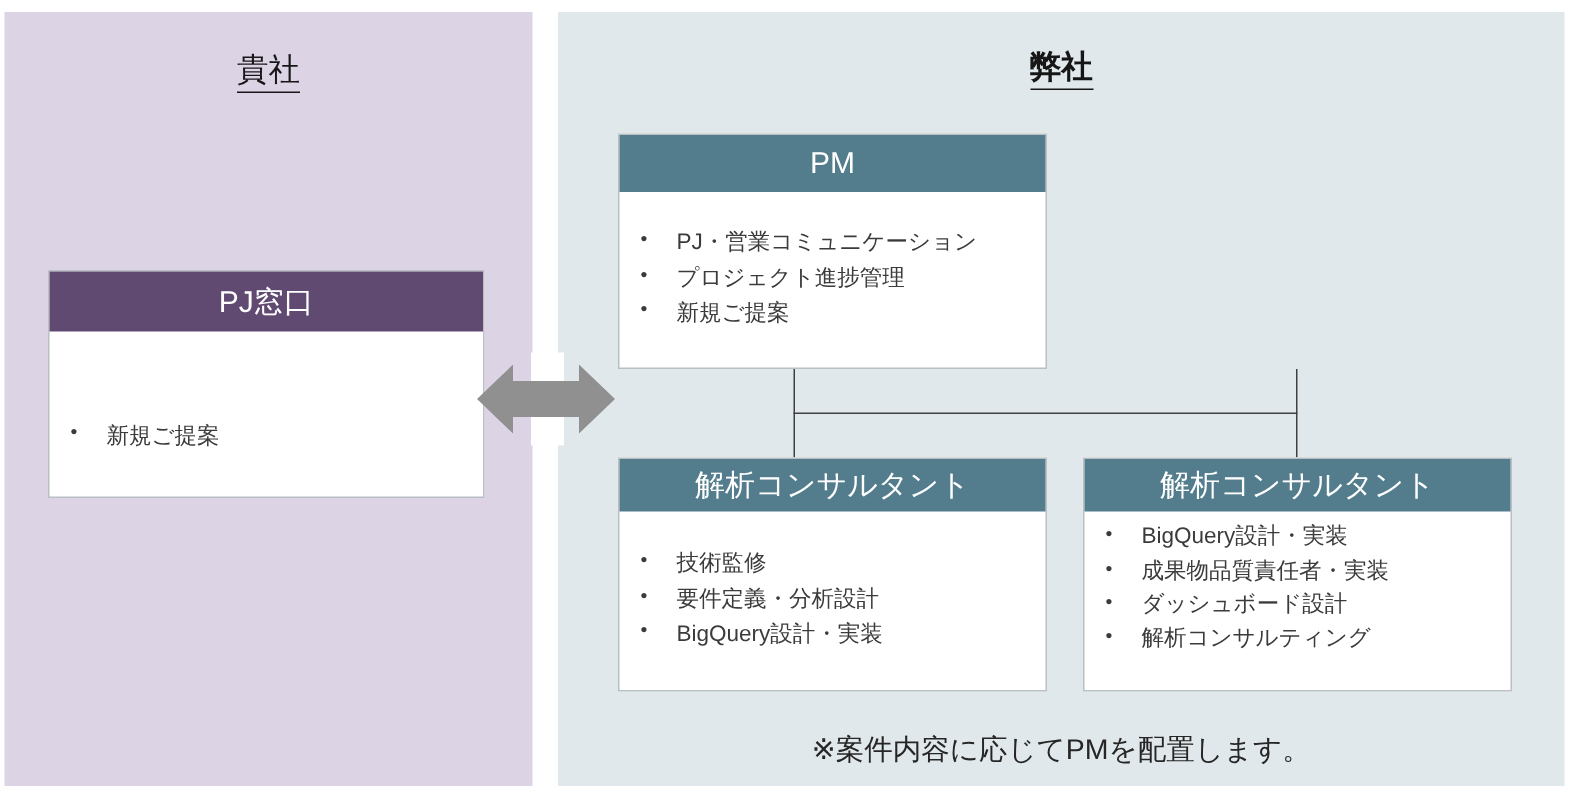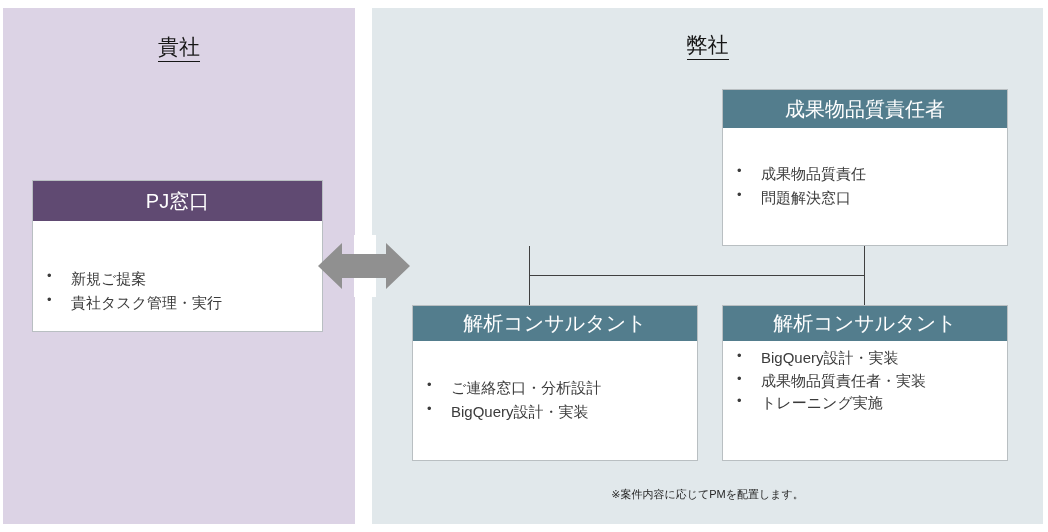--- a/index.html
+++ b/index.html
@@ -50,21 +50,21 @@
     font-size: 21px;
     line-height: 1;
     color: #161616;
     white-space: nowrap;
   }
   .panel-title > span {
     border-bottom: 1px solid #161616;
     padding-bottom: 3px;
   }
   #client-panel .panel-title { top: 28px; }
-  #vendor-panel .panel-title { top: 26px; }
+  #vendor-panel .panel-title { top: 26px; font-weight: bold; }
 
   
   .card {
     position: absolute;
     box-sizing: border-box;
     background: #ffffff;
     border: 1px solid #b9bfc2;
     display: flex;
     flex-direction: column;
   }
@@ -189,84 +189,86 @@
     top: 0;
   }
 
   
   #footnote {
     position: absolute;
     left: 372px;
     top: 487px;
     width: 671px;
     text-align: center;
-    font-size: 11px;
+    font-size: 19px;
     color: #262626;
     white-space: nowrap;
   }
 </style>
 </head>
 <body>
 
 <div id="diagram">
 
   <div class="panel" id="client-panel">
     <div class="panel-title">
       <span>貴社</span>
     </div>
   </div>
 
   <div class="card" id="card-pj-window">
     <div class="card-header">PJ窓口</div>
     <div class="card-body">
       <ul class="bullets">
         <li>新規ご提案</li>
-        <li>貴社タスク管理・実行</li>
       </ul>
     </div>
   </div>
 
   <div class="panel" id="vendor-panel">
     <div class="panel-title">
       <span>弊社</span>
     </div>
   </div>
 
   <div class="connector" id="conn-v-left"></div>
   <div class="connector" id="conn-v-right"></div>
   <div class="connector" id="conn-h"></div>
 
-
-  <div class="card teal" id="card-quality">
-    <div class="card-header">成果物品質責任者</div>
-    <div class="card-body">
-      <ul class="bullets">
-        <li>成果物品質責任</li>
-        <li>問題解決窓口</li>
-      </ul>
-    </div>
-  </div>
+  <div class="card teal" id="card-pm">
+    <div class="card-header">PM</div>
+    <div class="card-body">
+      <ul class="bullets">
+        <li>PJ・営業コミュニケーション</li>
+        <li>プロジェクト進捗管理</li>
+        <li>新規ご提案</li>
+      </ul>
+    </div>
+  </div>
+
 
   <div class="card teal" id="card-consultant-left">
     <div class="card-header">解析コンサルタント</div>
     <div class="card-body">
       <ul class="bullets">
-        <li>ご連絡窓口・分析設計</li>
+        <li>技術監修</li>
+        <li>要件定義・分析設計</li>
         <li>BigQuery設計・実装</li>
       </ul>
     </div>
   </div>
 
   <div class="card teal" id="card-consultant-right">
     <div class="card-header">解析コンサルタント</div>
     <div class="card-body">
       <ul class="bullets">
         <li>BigQuery設計・実装</li>
         <li>成果物品質責任者・実装</li>
-        <li>トレーニング実施</li>
+        <li>ダッシュボード設計</li>
+        <li>解析コンサルティング</li>
       </ul>
     </div>
   </div>
 
   <div id="exchange-arrow">
     <div class="arrow-backdrop"></div>
     <svg width="92" height="46" viewBox="0 0 92 46" xmlns="http://www.w3.org/2000/svg">
       <polygon points="0,23 24,0 24,11 68,11 68,0 92,23 68,46 68,35 24,35 24,46" fill="#909090"></polygon>
     </svg>
   </div>

